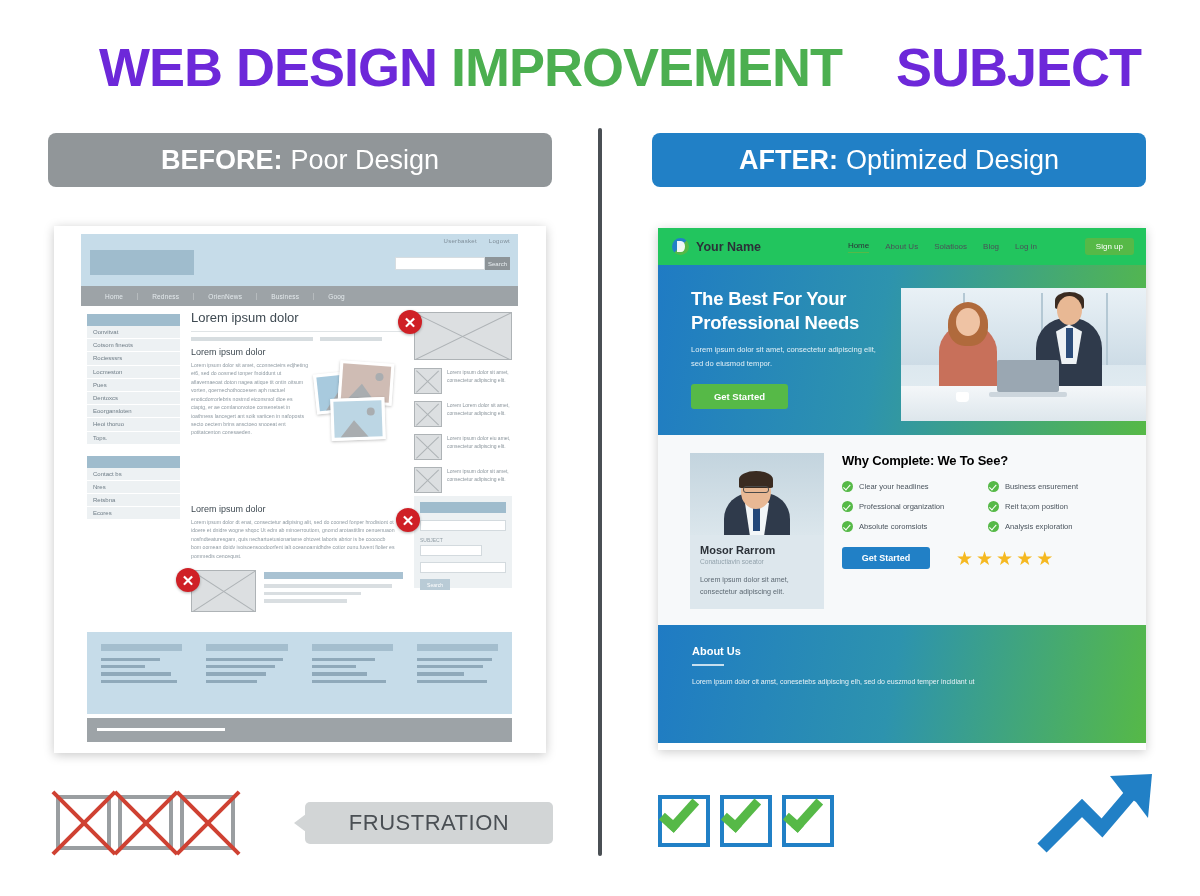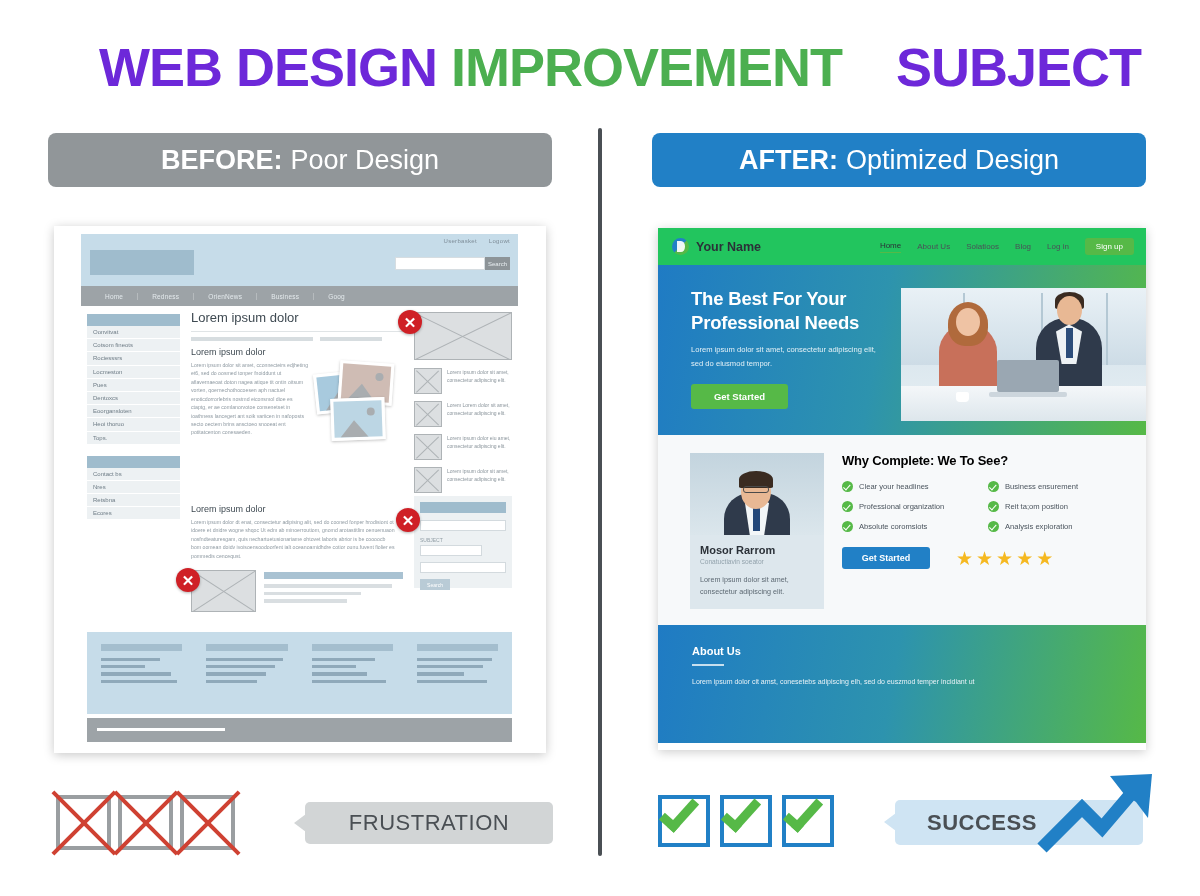--- a/index.html
+++ b/index.html
@@ -198,21 +198,21 @@
   .af-logo-mark::after {
     content: ""; position: absolute; left: 5px; top: 3px; width: 8px; height: 11px;
     border-radius: 0 50% 50% 0; background: #fff; opacity: .92;
   }
   .af-logo-text { font-size: 12.5px; font-weight: 700; color: #2b3138; margin-left: 7px; }
   .af-nav-items { margin-left: auto; display: flex; align-items: center; gap: 16px; }
   .af-nav-items .ni { font-size: 8px; color: #4a5158; }
   .af-nav-items .ni.active { color: #2b3138; border-bottom: 1.5px solid #56b947; padding-bottom: 2px; }
   .af-signup {
     background: #56b947; color: #fff; font-size: 8px;
-    padding: 4px 11px; border-radius: 3px;
+    padding: 4px 11px; border-radius: 3px; margin-left: 32px;
   }
 
   .af-hero {
     height: 170px; background: linear-gradient(100deg, #1f7bc4 0%, #2d93ae 45%, #56b947 100%);
     position: relative; padding: 22px 0 0 33px;
   }
   .af-hero-h {
     font-size: 18.5px; font-weight: 700; color: #fff; line-height: 1.28; letter-spacing: -.2px;
   }
   .af-hero-p { font-size: 7.6px; color: #e3f0f6; line-height: 1.75; margin-top: 9px; width: 190px; }
@@ -701,20 +701,19 @@
     <div class="cbox">
         <div class="tick"></div>
       </div>
     <div class="cbox">
         <div class="tick"></div>
       </div>
     <div class="cbox">
         <div class="tick"></div>
       </div>
   </div>
-  <div class="bubble-blue">SUCCESS</div>
 
   <svg class="arrow-up" viewBox="0 0 120 82">
     <polyline points="6,76 46,36 66,56 100,16" fill="none" stroke="#2180c6" stroke-width="13" stroke-linecap="butt" stroke-linejoin="miter"></polyline>
     <polygon points="74,4 116,2 112,46 100,30 88,22" fill="#2180c6"></polygon>
   </svg>
 
 </div>
 
 </body></html>

